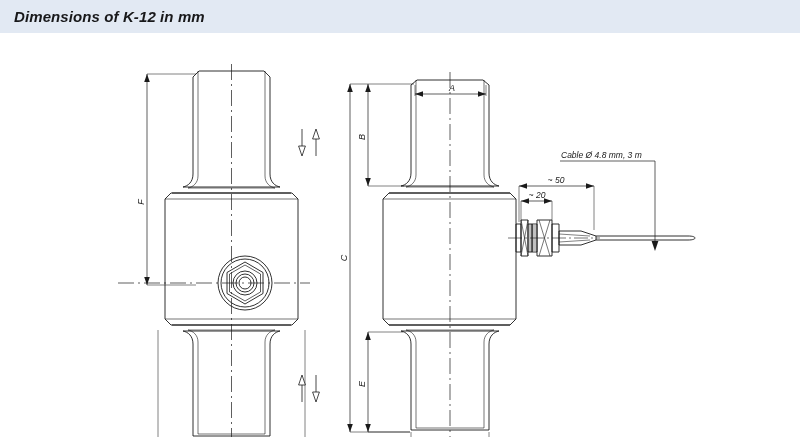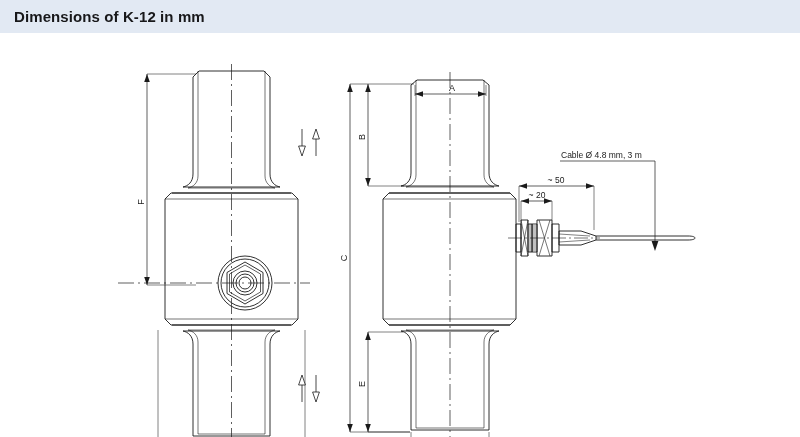--- a/index.html
+++ b/index.html
@@ -12,20 +12,21 @@
     height: 437px;
     font-family: "Liberation Sans", sans-serif;
     position: relative;
     overflow: hidden;
   }
   #page {
     position: relative;
     width: 800px;
     height: 355px;
     background: #7dd3fc;
+    font-style: italic;
   }
   
   #header-band {
     position: absolute;
     left: 0;
     top: 0;
     width: 800px;
     height: 34px;
     background: #e2e9f3;
     border-bottom: 1px solid #ffffff;

